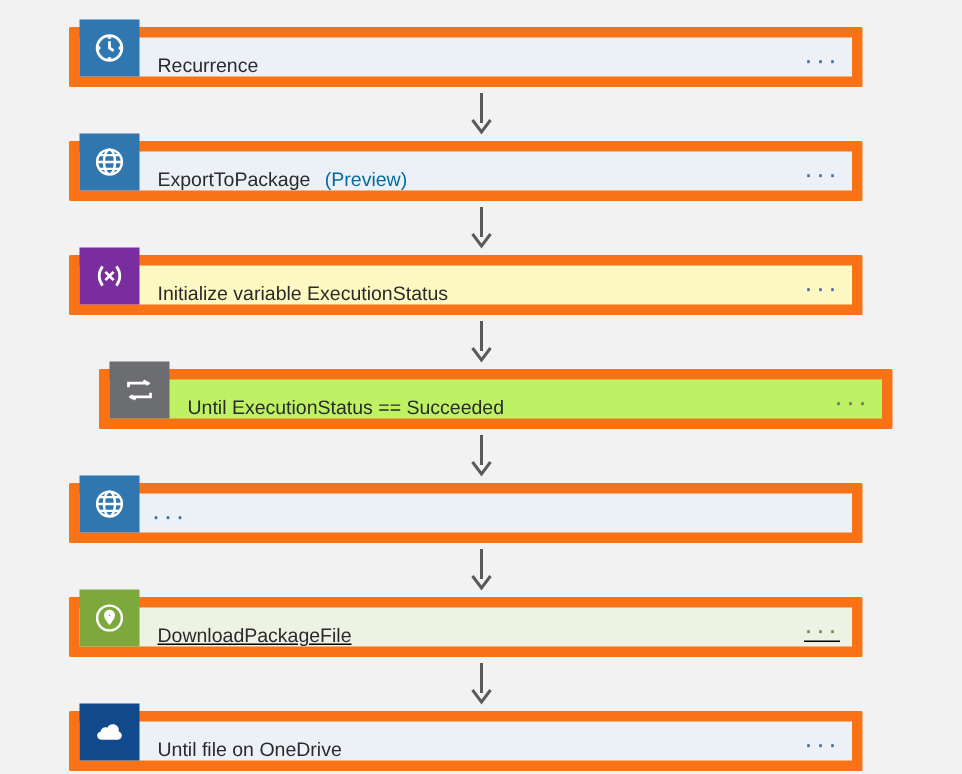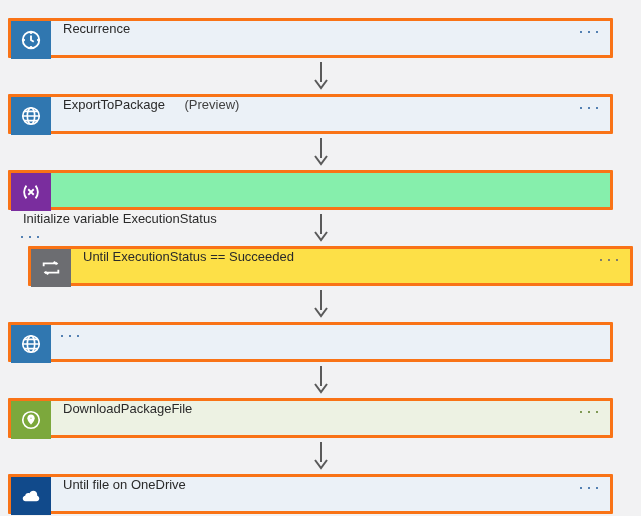--- a/index.html
+++ b/index.html
@@ -8,45 +8,45 @@
     padding: 18px;
     background: #f2f2f3;
     font-family: "Segoe UI", Arial, sans-serif;
     font-size: 13px;
     display: flex;
     flex-direction: column;
     align-items: center;
     width: 641px;
   }
   .step {
-    width: 605px;
+    width: 529px;
     height: 40px;
     display: flex;
-    align-items: flex-start;
-    border: 3px solid #f97316;
+    align-items: flex-end;
+    border: 7px solid #f97316;
     border-radius: 1px;
     position: relative;
   }
   .step .icon {
     width: 40px;
     height: 38px;
     display: flex;
     align-items: center;
     justify-content: center;
     flex-shrink: 0;
   }
   .step .label {
     padding-left: 12px;
     color: #2a2a2a;
     flex: 1;
     white-space: nowrap;
   }
   .step .preview {
-    color: #404040;
-    margin-left: 16px;
+    color: #0369a1;
+    margin-left: 6px;
   }
   .step .menu {
     width: 40px;
     display: flex;
     align-items: center;
     justify-content: center;
     color: #3b6fa8;
     font-size: 18px;
     letter-spacing: 2px;
     cursor: pointer;
@@ -55,25 +55,25 @@
     display: flex;
     flex-direction: column;
     align-items: center;
     margin: 4px 0 4px 0;
   }
   .arrow svg { display: block; }
 
   
   .theme-blue   { background: #ebf1f7; }
   .theme-blue   .icon { background: #3077b0; }
-  .theme-purple { background: #86efac; flex-direction: column; }
+  .theme-purple { background: #fef9c3; }
   .theme-purple .icon { background: #7a2d9e; }
-  .theme-gray   { background: #fde047; margin-left: 20px; }
+  .theme-gray   { background: #bef264; margin-left: 20px; }
   .theme-gray   .icon { background: #6c6d71; }
-  .theme-green  { background: #edf2e3; }
+  .theme-green  { background: #edf2e3; text-decoration: underline; }
   .theme-green  .icon { background: #7ca83c; }
 
   .theme-gray .menu { color: #6c6d71; }
   .theme-green .menu { color: #6f8c3f; }
 
   
   .icon svg { width: 22px; height: 22px; }
   .onedrive-bg {
     width: 40px;
     height: 38px;

